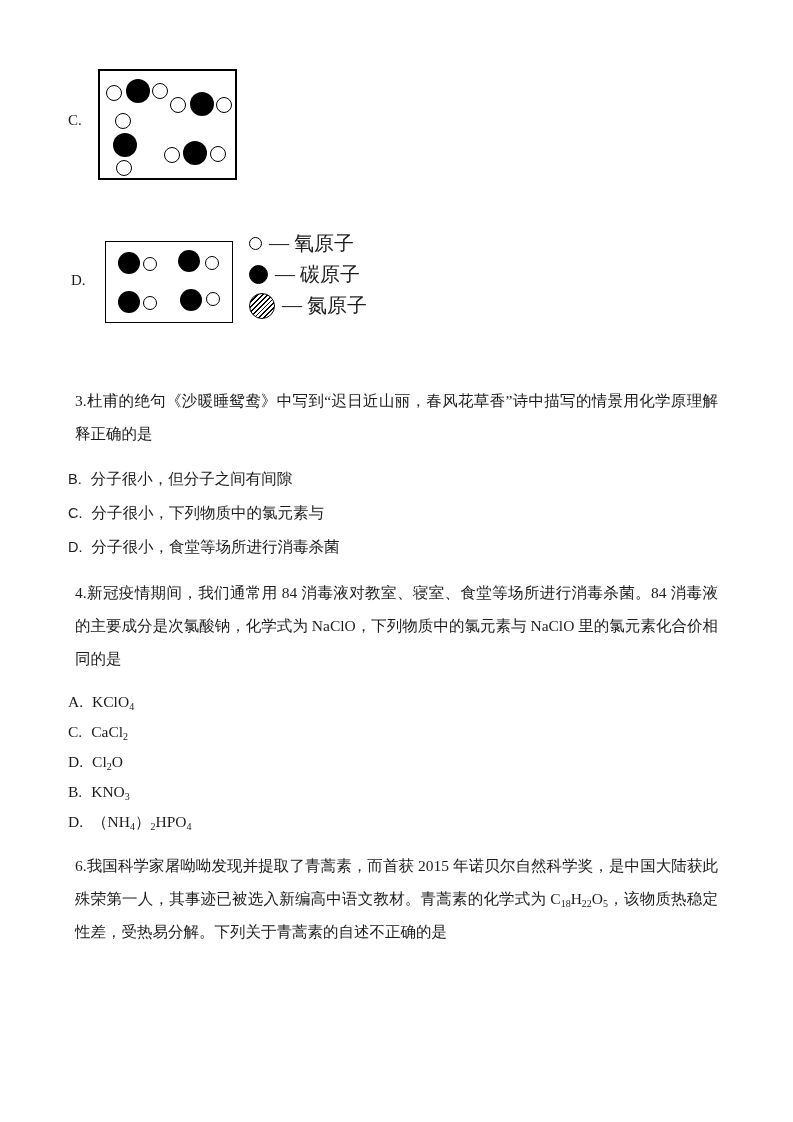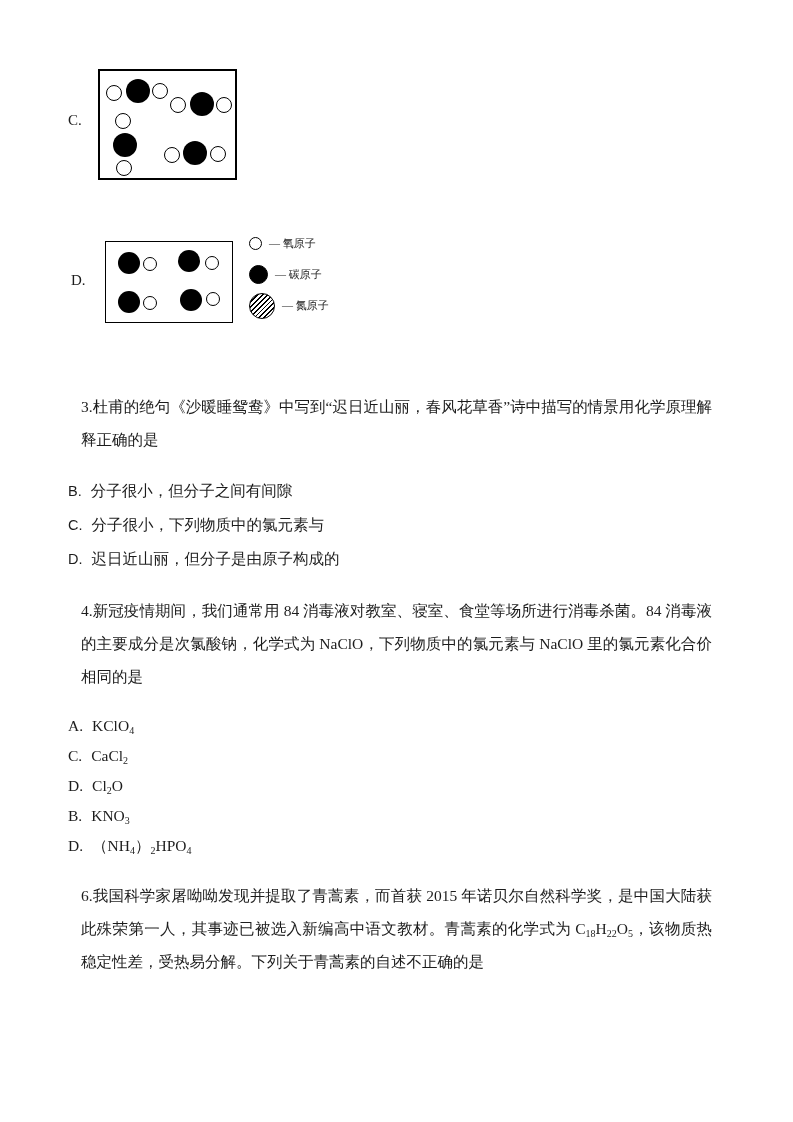--- a/index.html
+++ b/index.html
@@ -28,29 +28,29 @@
     font-size:15px;
     font-family:"Liberation Serif","DejaVu Serif",serif;
   }
   
   .legend{position:absolute;left:249px;top:228px;}
   .legend-row{display:flex;align-items:center;height:31px;}
   .legend-icon{border-radius:50%;border:1.3px solid #000;margin-right:7px;flex:0 0 auto;box-sizing:border-box;}
   .fill-white{background:#fff;}
   .fill-black{background:#000;border-color:#000;}
   .fill-hatched{background:repeating-linear-gradient(135deg,#fff 0 2.2px,#000 2.2px 3.4px);}
-  .legend-label{font-size:11px;white-space:nowrap;}
+  .legend-label{font-size:20px;white-space:nowrap;}
   
   .questions{
     position:absolute;
     left:63px;top:372px;width:667px;
     font-size:15.5px;
   }
   .stem{
-    margin:18px;
+    margin:12px;
     line-height:33px;
     text-align:justify;
   }
   .opt{line-height:33px;padding-left:5px;}
   .opt.compact{line-height:30px;}
   .opt-label{margin-right:9px;}
   .question:nth-child(1) .opt-label{font-family:"Liberation Sans","DejaVu Sans",sans-serif;font-size:14.5px;}
   sub{font-size:10px;line-height:0;vertical-align:-3px;}
 </style>
 </head>
@@ -99,21 +99,21 @@
         <span class="legend-icon fill-hatched" style="height: 26px; width: 26px;"></span>
         <span class="legend-label">— 氮原子</span>
       </div>
     </div>
 
   <section class="questions" id="questions">
       <div class="question">
         <p class="stem">3.杜甫的绝句《沙暖睡鸳鸯》中写到“迟日近山丽，春风花草香”诗中描写的情景用化学原理解释正确的是</p>
         <div class="opt"><span class="opt-label">B.</span><span>分子很小，但分子之间有间隙</span></div>
         <div class="opt"><span class="opt-label">C.</span><span>分子很小，下列物质中的氯元素与</span></div>
-        <div class="opt"><span class="opt-label">D.</span><span>迟日近山丽，但分子是由原子构成的</span></div>
+        <div class="opt"><span class="opt-label">D.</span><span>分子很小，食堂等场所进行消毒杀菌</span></div>
       </div>
       <div class="question">
         <p class="stem">4.新冠疫情期间，我们通常用 84 消毒液对教室、寝室、食堂等场所进行消毒杀菌。84 消毒液的主要成分是次氯酸钠，化学式为 NaClO，下列物质中的氯元素与 NaClO 里的氯元素化合价相同的是</p>
         <div class="opt compact"><span class="opt-label">A.</span><span>KClO<sub>4</sub></span></div>
         <div class="opt compact"><span class="opt-label">C.</span><span>CaCl<sub>2</sub></span></div>
         <div class="opt compact"><span class="opt-label">D.</span><span>Cl<sub>2</sub>O</span></div>
       </div>
       <div class="question">
         <div class="opt compact"><span class="opt-label">B.</span><span>KNO<sub>3</sub></span></div>
         <div class="opt compact"><span class="opt-label">D.</span><span>（NH<sub>4</sub>）<sub>2</sub>HPO<sub>4</sub></span></div>

